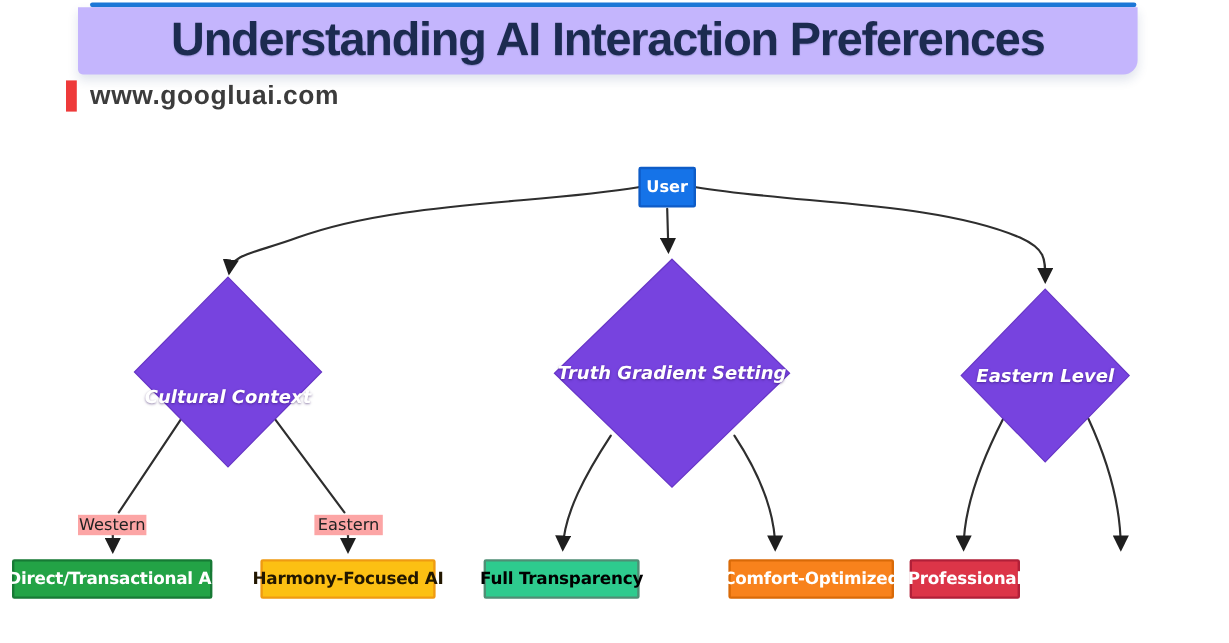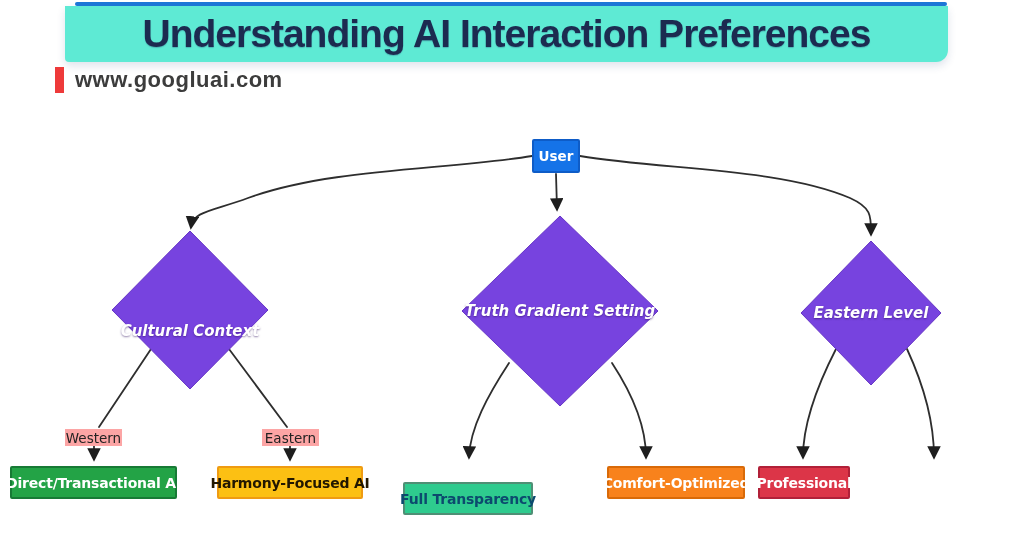--- a/index.html
+++ b/index.html
@@ -8,21 +8,21 @@
     background:#ffffff; font-family:"Liberation Sans","DejaVu Sans",sans-serif;
   }
 
   
   .top-rule {
     position:absolute; left:75px; top:2px; width:872px; height:4px;
     background:#1d78d8; border-radius:2px;
   }
   .title-bar {
     position:absolute; left:65px; top:6px; width:883px; height:56px;
-    background:#5eead4; border-radius:0 0 12px 4px;
+    background:#c4b5fd; border-radius:0 0 12px 4px;
     box-shadow:0 4px 9px rgba(30,60,120,0.14);
     display:flex; align-items:center; justify-content:center;
   }
   .title-text {
     font-size:39px; font-weight:800; letter-spacing:-1px;
     color:#1c2b50; white-space:nowrap;
     text-shadow:0 1px 1px rgba(20,40,90,0.25);
   }
   .source-row { position:absolute; left:55px; top:66px; height:28px; display:flex; align-items:center; }
   .source-bar { width:9px; height:26px; background:#ee3a3a; margin-right:11px; }
@@ -116,17 +116,17 @@
 
   <div class="decision-label cultural">Cultural Context</div>
   <div class="decision-label truth">Truth Gradient Setting</div>
   <div class="decision-label empathy">Eastern Level</div>
 
   <div class="edge-label western">Western</div>
   <div class="edge-label eastern">Eastern</div>
 
   <div class="node outcome direct" style="background: rgb(35, 163, 70); color: rgb(255, 255, 255);">Direct/Transactional AI</div>
   <div class="node outcome harmony" style="background: rgb(252, 192, 19); color: rgb(34, 23, 0);">Harmony-Focused AI</div>
-  <div class="node outcome transparency" style="background: rgb(46, 203, 142); color: #0c4a6e; margin-top: 16px;">Full Transparency</div>
+  <div class="node outcome transparency" style="background: rgb(46, 203, 142); color: #000000;">Full Transparency</div>
   <div class="node outcome comfort" style="background: rgb(248, 130, 28); color: rgb(255, 255, 255);">Comfort-Optimized</div>
   <div class="node outcome professional" style="background: rgb(220, 53, 72); color: rgb(255, 255, 255);">Professional</div>
 
 </div>
 
 </body></html>

